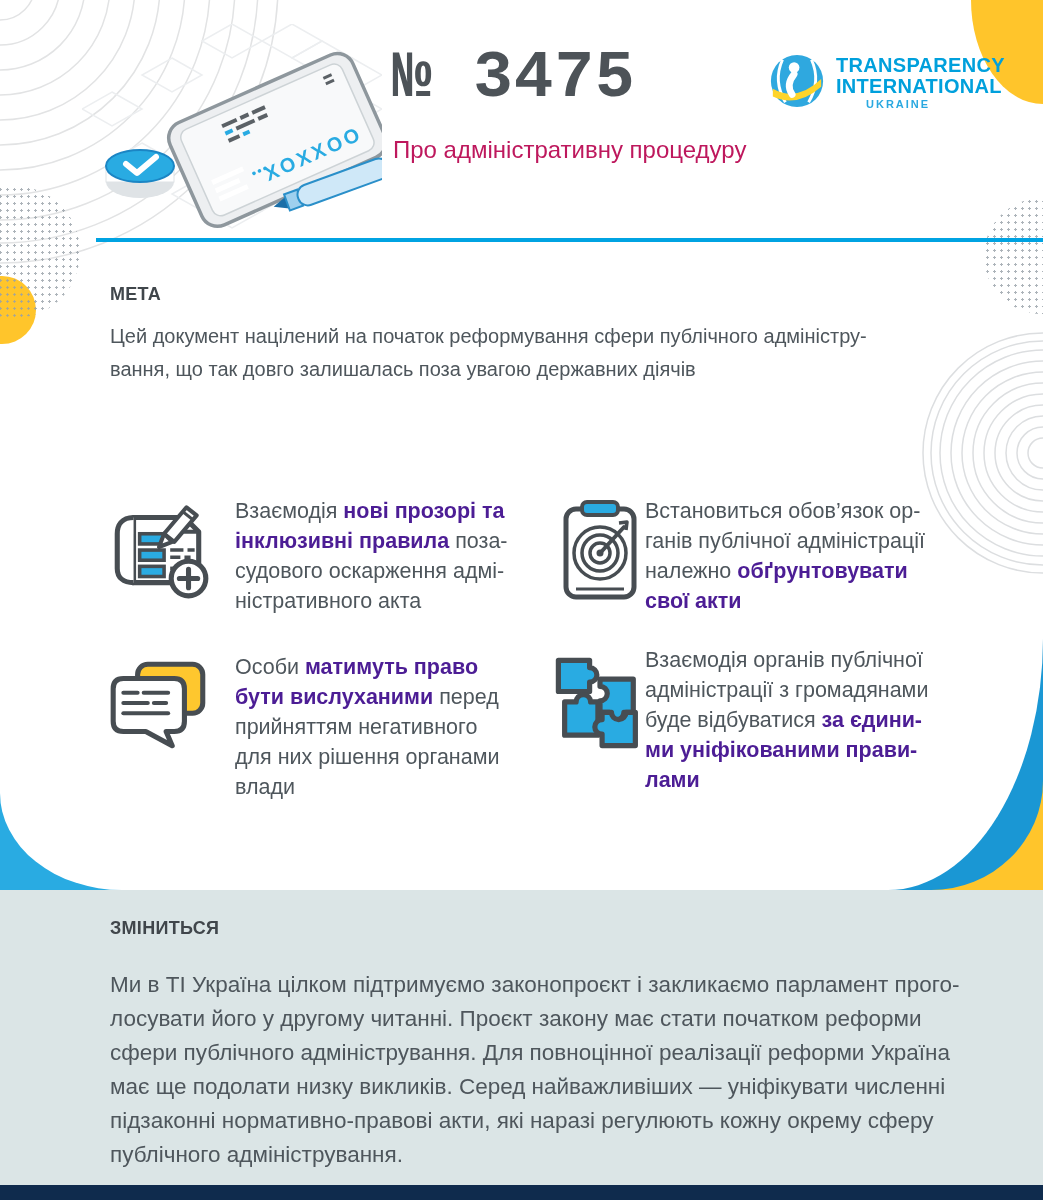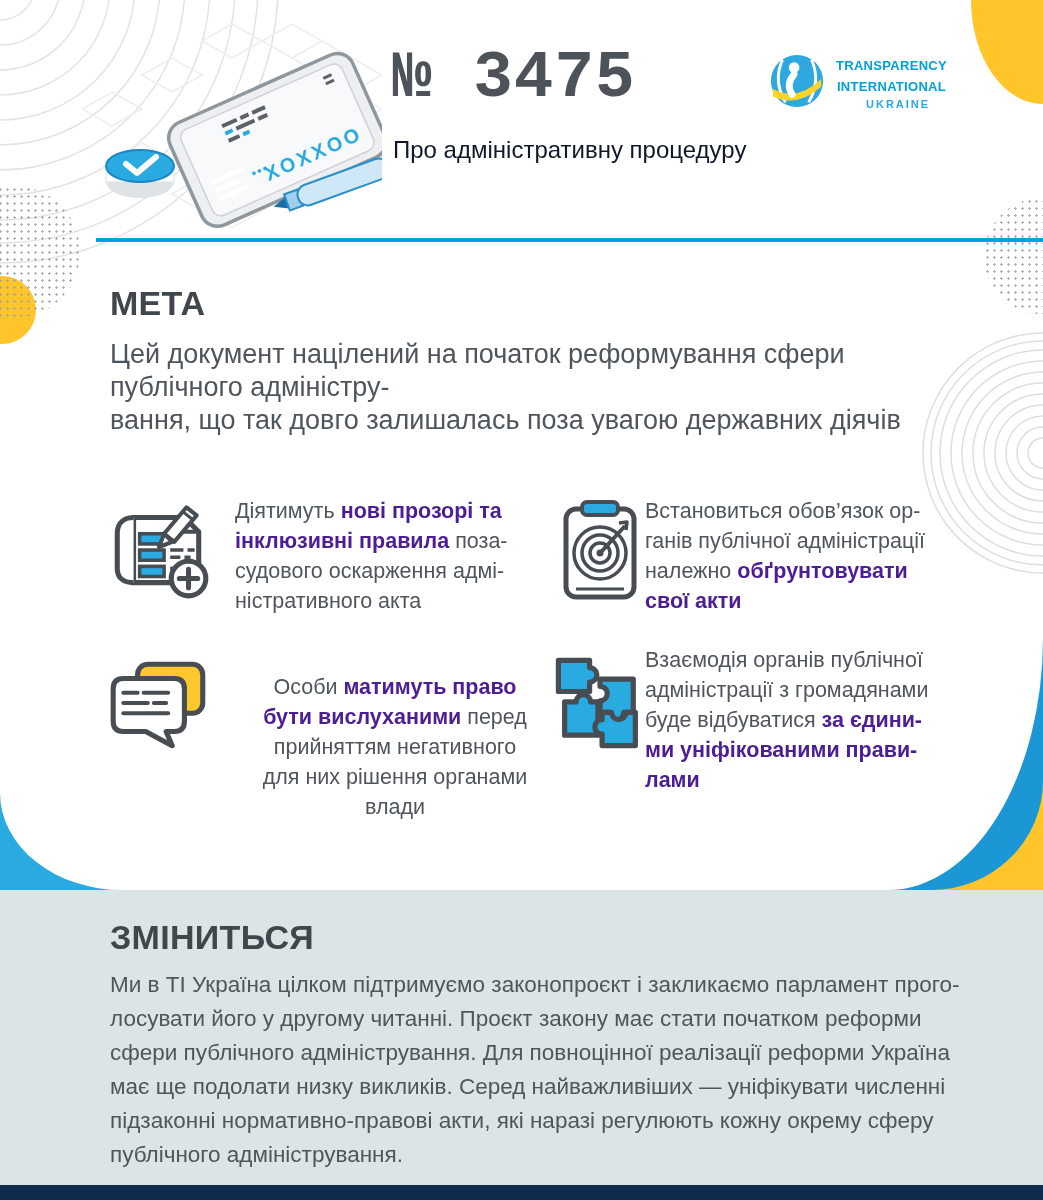--- a/index.html
+++ b/index.html
@@ -21,35 +21,35 @@
   #corner-yellow{right:0;top:781px;width:112px;height:109px;background:#ffc52b;z-index:1;}
   #corner-blue{right:0;top:638px;width:155px;height:252px;background:#1a97d4;
         border-bottom-right-radius:112px 109px;z-index:2;}
   #corner-blue-mask{right:0;top:582px;width:300px;height:308px;background:#fff;
         border-bottom-right-radius:155px 252px;z-index:3;}
   #navy-bar{left:0;top:1185px;width:1043px;height:15px;background:#0f2b4d;z-index:5;}
   
   .content{z-index:10;}
   #doc-number{left:392px;top:44px;font-size:66px;font-weight:700;color:#4d5358;
         letter-spacing:1px;line-height:70px;font-family:Liberation Mono, monospace;}
-  #doc-subtitle{left:393px;top:136px;font-size:24px;color:#0f172a;}
+  #doc-subtitle{left:393px;top:136px;font-size:24px;color:#be185d;}
   #logo{left:768px;top:52px;display:flex;align-items:flex-start;gap:10px;}
   #logo-text{margin-top:3px;}
-  .logo-line{font-size:13px;font-weight:700;color:#00a0dc;line-height:21px;letter-spacing:.3px;text-align:center;}
+  .logo-line{font-size:20px;font-weight:700;color:#00a0dc;line-height:21px;letter-spacing:.3px;}
   .logo-sub{font-size:11px;font-weight:700;color:#29a8e0;letter-spacing:2px;margin-top:1px;margin-left:30px;}
   
-  .h-section{font-size:34px;font-weight:700;color:#40464b;letter-spacing:.3px;text-align:right;}
+  .h-section{font-size:18px;font-weight:700;color:#40464b;letter-spacing:.3px;text-align:right;}
   #meta-heading{left:110px;top:284px;}
-  #meta-body{left:110px;top:338px;width:870px;font-size:27px;line-height:33px;white-space:pre-line;}
+  #meta-body{left:110px;top:320px;width:870px;font-size:20px;line-height:33px;white-space:pre-line;}
   #changes-heading{left:110px;top:424px;}
   .item-text{font-size:21.5px;line-height:30px;white-space:pre-line;}
   .item-text b{font-weight:700;color:#4c1d95;}
   #item1-icon{left:103px;top:490px;}   #item1-text{left:235px;top:496px;width:310px;}
   #item2-icon{left:550px;top:492px;}   #item2-text{left:645px;top:496px;width:330px;}
-  #item3-icon{left:103px;top:652px;}   #item3-text{left:235px;top:672px;width:320px;text-align:center;}
+  #item3-icon{left:103px;top:652px;}   #item3-text{left:235px;top:652px;width:320px;}
   #item4-icon{left:548px;top:652px;}   #item4-text{left:645px;top:645px;width:330px;}
   #conclusions-heading{left:110px;top:918px;}
   #conclusions-body{left:110px;top:968px;width:890px;font-size:22.5px;line-height:34px;white-space:pre-line;}
   #phone-illo{left:82px;top:24px;z-index:3;}
 </style>
 </head>
 <body>
 
 <div id="page">
 
@@ -187,21 +187,21 @@
       <path d="M66 76 H90"></path>
         <path d="M66 83 H88"></path>
     </g>
     <path d="M60 42 L82 16 L92 24 L70 50 Z" fill="#fff" stroke="#474d52" stroke-width="4" stroke-linejoin="round"></path>
     <path d="M60 42 L55 55 L68 50 Z" fill="#fff" stroke="#474d52" stroke-width="4" stroke-linejoin="round"></path>
     <path d="M55 55 l4 -1 -3 -3 z" fill="#474d52"></path>
     <path d="M78 20 L88 28" stroke="#474d52" stroke-width="3"></path>
     <circle cx="84" cy="86" r="17" fill="#fff" stroke="#474d52" stroke-width="5"></circle>
     <path d="M84 77 V95 M75 86 H93" stroke="#474d52" stroke-width="5" stroke-linecap="round"></path>
   </svg>
-  <div id="item1-text" class="abs content item-text"><span>Діятимуть </span><b>нові прозорі та
+  <div id="item1-text" class="abs content item-text"><span>Взаємодія </span><b>нові прозорі та
 інклюзивні правила</b><span> поза-
 судового оскарження адмі-
 ністративного акта</span></div>
 
   <svg id="item2-icon" class="abs content" width="100" height="112" viewBox="0 0 100 110">
     <rect x="16" y="16" width="68" height="88" rx="10" fill="#fff" stroke="#474d52" stroke-width="5"></rect>
     <path d="M26 96 H74" stroke="#474d52" stroke-width="3"></path>
     <rect x="32" y="9" width="36" height="13" rx="5" fill="#2aabe2" stroke="#474d52" stroke-width="4"></rect>
     <g fill="none" stroke="#474d52" stroke-width="3.5">
       <circle cx="50" cy="60" r="26"></circle>

